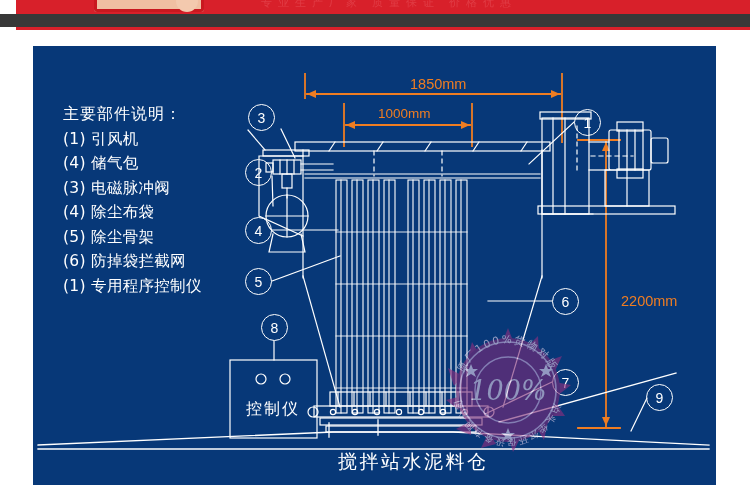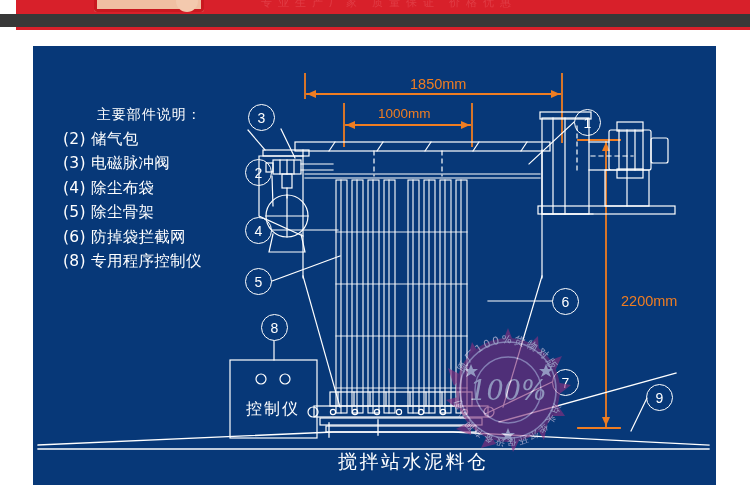--- a/index.html
+++ b/index.html
@@ -47,21 +47,21 @@
   
   .legend {
     position: absolute; left: 30px; top: 56px;
     color: #ffffff;
     font-family: "DejaVu Sans", sans-serif;
     font-size: 15.5px;
     line-height: 24.5px;
     white-space: nowrap;
     letter-spacing: .3px;
   }
-  .legend .head { font-size: 14px; letter-spacing: 1px; text-align: right; }
+  .legend .head { font-size: 16px; letter-spacing: 1px; }
 
   
   .dim-label {
     position: absolute; color: #ef7d22;
     font-family: "Liberation Sans", sans-serif;
     font-weight: 400; font-size: 14.5px; white-space: nowrap;
   }
   #dim-1850 { left: 377px; top: 30px; }
   #dim-1000 { left: 345px; top: 60px; font-size: 13.5px; }
   #dim-2200 { left: 588px; top: 237px; margin-top: 10px; }
@@ -302,26 +302,27 @@
           <rect x="197" y="314" width="87" height="78"></rect>
           <circle cx="228" cy="333" r="5"></circle>
           <circle cx="252" cy="333" r="5"></circle>
         </g>
 
       </g>
     </svg>
 
     <div class="legend">
       <div class="head">主要部件说明：</div>
-      <div>(2) 储气包</div>
+      <div>(1) 引风机</div>
+      <div>(4) 储气包</div>
       <div>(3) 电磁脉冲阀</div>
       <div>(4) 除尘布袋</div>
       <div>(5) 除尘骨架</div>
       <div>(6) 防掉袋拦截网</div>
-      <div>(8) 专用程序控制仪</div>
+      <div>(1) 专用程序控制仪</div>
     </div>
 
     <div class="dim-label" id="dim-1850">1850mm</div>
     <div class="dim-label" id="dim-1000">1000mm</div>
     <div class="dim-label" id="dim-2200">2200mm</div>
 
     <div class="callout" style="left:541px;top:63px">
         <span>1</span>
       </div>
     <div class="callout" style="left:212px;top:113px">

